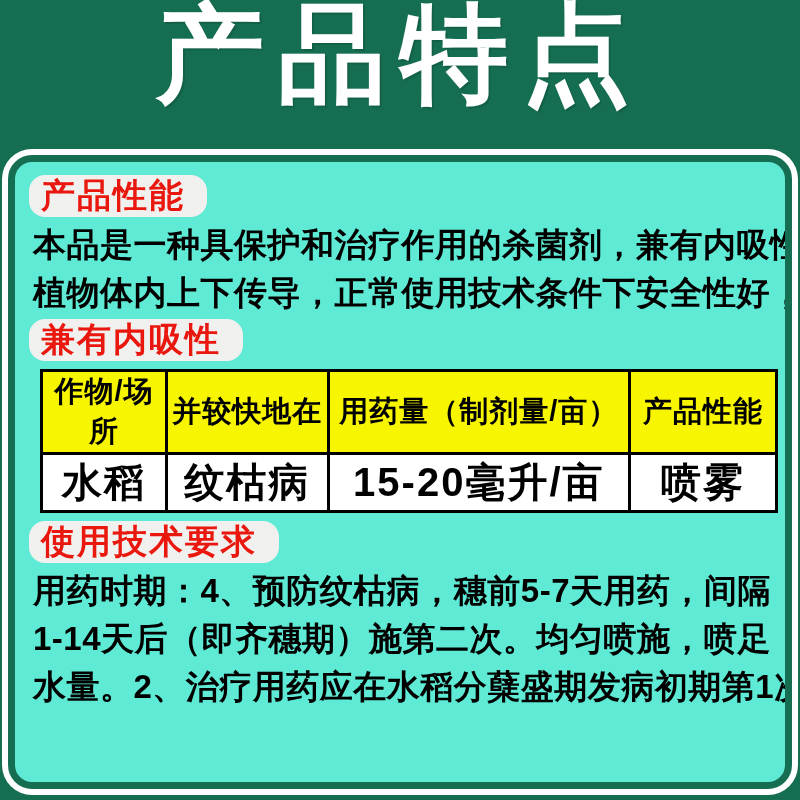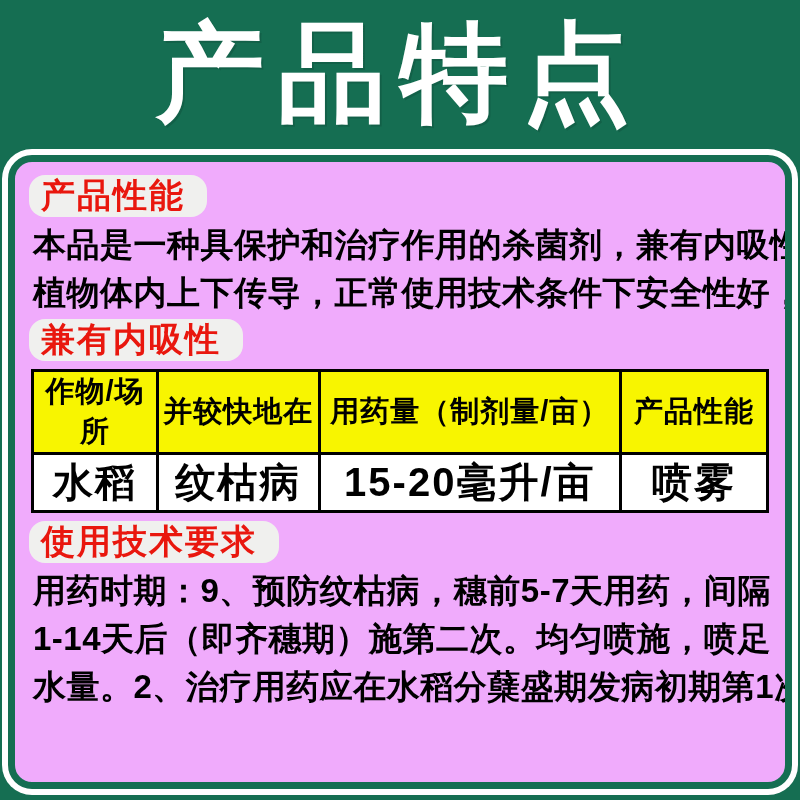--- a/index.html
+++ b/index.html
@@ -7,21 +7,20 @@
   body {
     background: #156e52;
     font-family: "Liberation Sans", "DejaVu Sans", sans-serif;
   }
 
   
   .header {
     height: 146px;
     background: #156e52;
     display: flex;
-    align-items: center;
     justify-content: center;
   }
   .header-title {
     color: #ffffff;
     font-size: 108px;
     font-weight: 900;
     letter-spacing: 14px;
     line-height: 1;
     text-shadow: 2px 2px 0 rgba(0,0,0,0.12);
   }
@@ -29,21 +28,21 @@
   
   .panel-outer {
     margin: 3px 2px 0 2px;
     background: #ffffff;
     border-radius: 30px;
     padding: 6px;
     height: 646px;
   }
   .panel {
     height: 100%;
-    background: #f0abfc;
+    background: #5eead4;
     border: 7px solid #156e52;
     border-radius: 24px;
     padding: 13px 12px 0 12px;
     overflow: hidden;
   }
 
   
   .pill {
     display: inline-block;
     background: #f0f0ee;
@@ -71,21 +70,21 @@
     line-height: 48px;
     white-space: nowrap;
   }
 
   .gap-s { height: 8px; }
   .gap-xs { height: 2px; }
 
   
   .usage-table {
     width: calc(100% - 8px);
-    margin: 8px 4px 0 4px;
+    margin: 8px 4px 0 13px;
     border-collapse: collapse;
     table-layout: fixed;
     padding-left: 6px;
   }
   .usage-table th, .usage-table td {
     border: 3px solid #000000;
     text-align: center;
     vertical-align: middle;
     height: 48px;
     overflow: hidden;
@@ -159,20 +158,20 @@
       </tbody>
     </table>
 
     <div class="gap-s"></div>
 
     <div class="pill">
       <span>使用技术要求</span>
     </div>
 
     <div class="body-text">
-      <div class="line">用药时期：9、预防纹枯病，穗前5-7天用药，间隔</div>
+      <div class="line">用药时期：4、预防纹枯病，穗前5-7天用药，间隔</div>
       <div class="line">1-14天后（即齐穗期）施第二次。均匀喷施，喷足</div>
       <div class="line">水量。2、治疗用药应在水稻分蘖盛期发病初期第1次</div>
 
     </div>
 
   </div>
 </div>
 
 </body></html>

